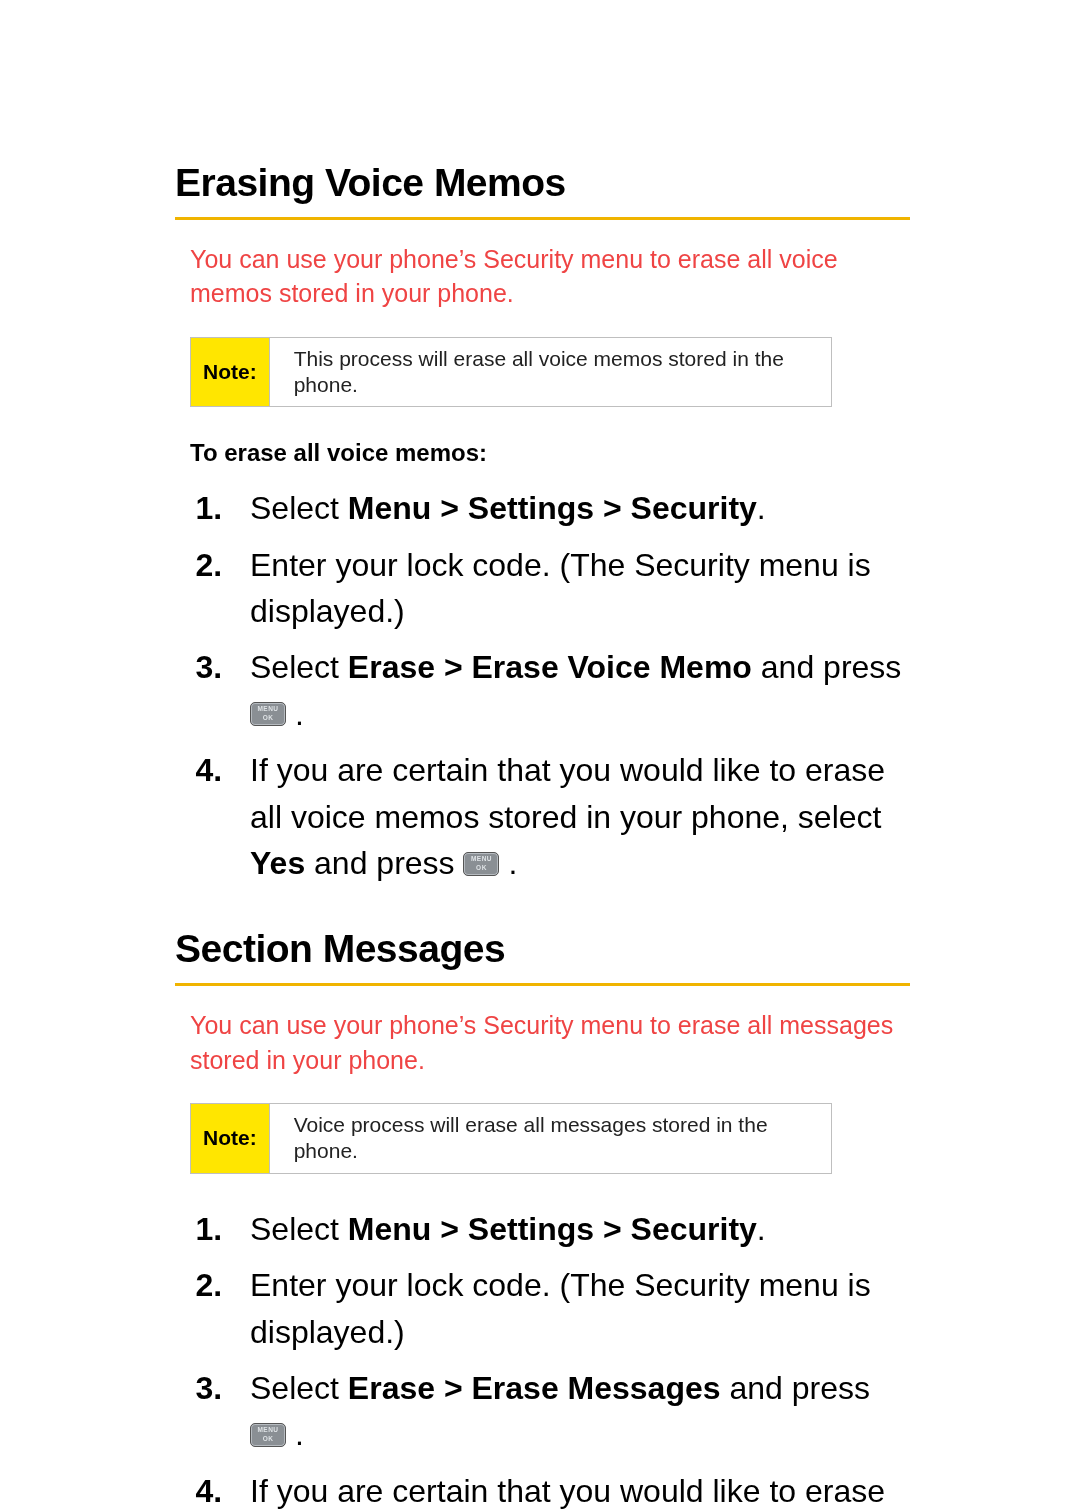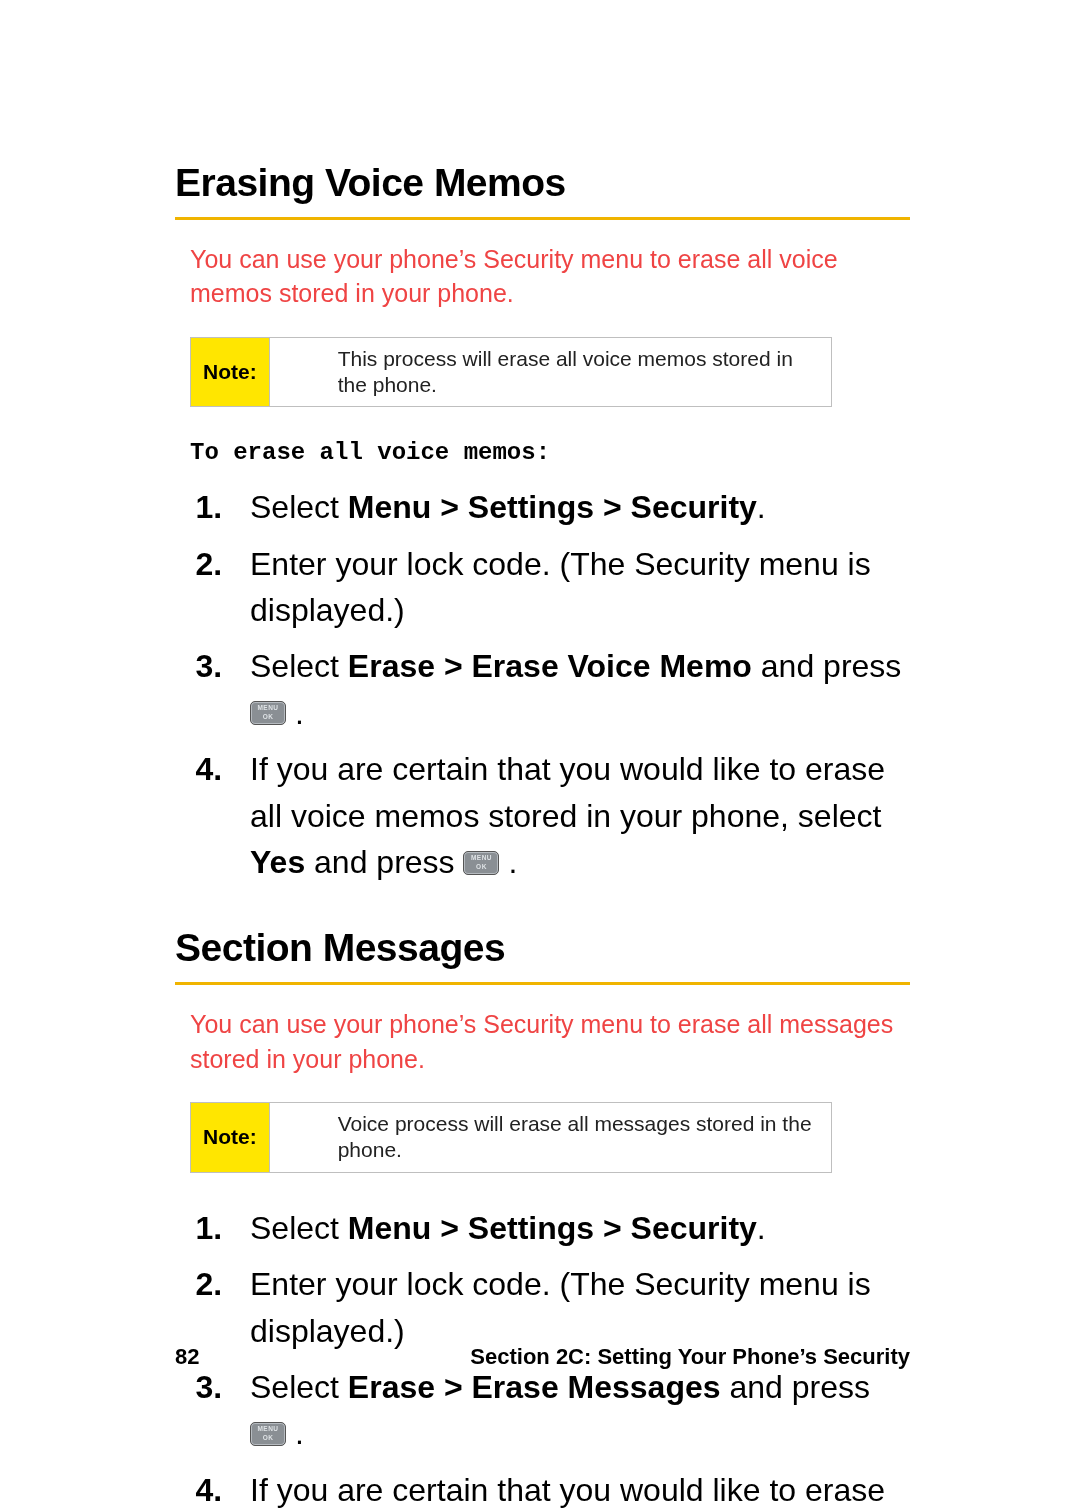--- a/index.html
+++ b/index.html
@@ -54,28 +54,26 @@
     padding: 8px 12px;
     display: flex;
     align-items: center;
     border-right: 1px solid #bfbfbf;
   }
   .note-text {
     padding: 8px 12px;
     display: flex;
     align-items: center;
     color: #222;
-    margin-left: 44px;
   }
   .instr-head {
     font-size: 24px;
     font-weight: 700;
     margin: 0 0 18px 15px;
     font-stretch: semi-condensed;
-    font-family: Liberation Mono, monospace;
   }
   ol.steps {
     margin: 0 0 40px 25px;
     padding: 0 0 0 40px;
     font-size: 32px;
     line-height: 1.45;
     font-weight: 400;
   }
   ol.steps li {
     margin: 0 0 10px 0;
@@ -188,18 +186,14 @@
       </li>
       <li>
         <span>Select </span><span class="b">Erase &gt; Erase Messages</span><span> and press </span><span class="menu-ok-icon"></span><span> .</span>
       </li>
       <li>
         <span>If you are certain that you would like to erase all messages stored in your phone, select </span><span class="b">Yes</span><span> and press </span><span class="menu-ok-icon"></span><span> .</span>
       </li>
     </ol>
   </div>
 
-  <div class="footer">
-    <span class="pn">82</span>
-    <span class="ft">Section 2C: Setting Your Phone’s Security</span>
-  </div>
 
 </div>
 
 </body></html>

